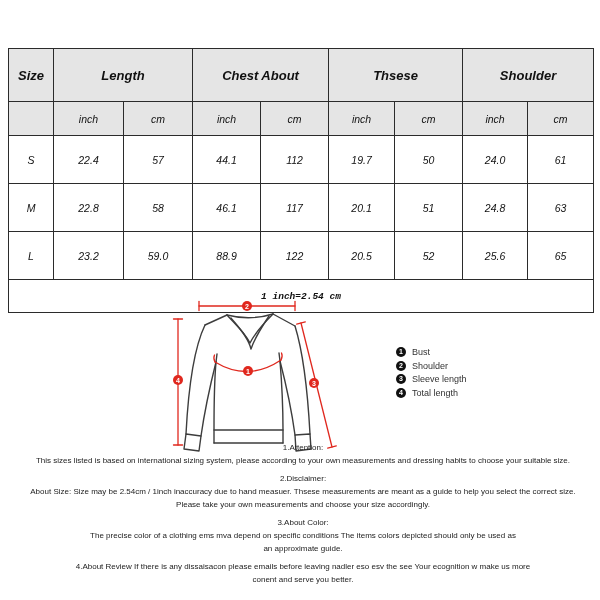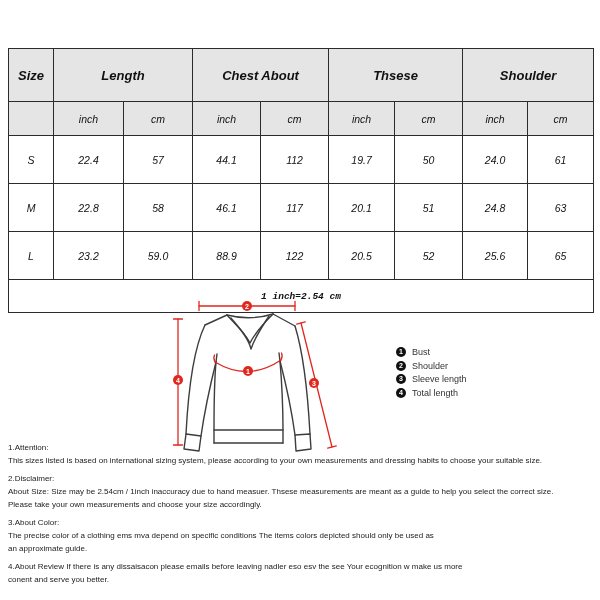--- a/index.html
+++ b/index.html
@@ -30,21 +30,21 @@
   
   #legend { position:absolute; left:371px; top:346px; }
   .legend-item { display:flex; align-items:center; height:12px; margin-bottom:1.5px;padding-left:25px; }
   .legend-num {
     flex:0 0 auto; width:10px; height:10px; border-radius:50%; background:#111111;
     color:#ffffff; font-size:7px; font-weight:bold; line-height:10px; text-align:center;
   }
   .legend-label { margin-left:6px; font-size:9px; color:#333333; white-space:nowrap; }
 
   
-  #notes { position:absolute; left:8px; top:441px; width:590px; color:#222222; }
+  #notes { position:absolute; left:8px; top:441px; width:590px; color:#222222;text-align:center; }
   .note { white-space:pre; font-size:8px; line-height:13px; margin:0 0 5px 0; }
 </style>
 </head>
 <body>
 
 <div id="stage">
 
   <table class="size-table">
     <colgroup>
       <col style="width:45px">

